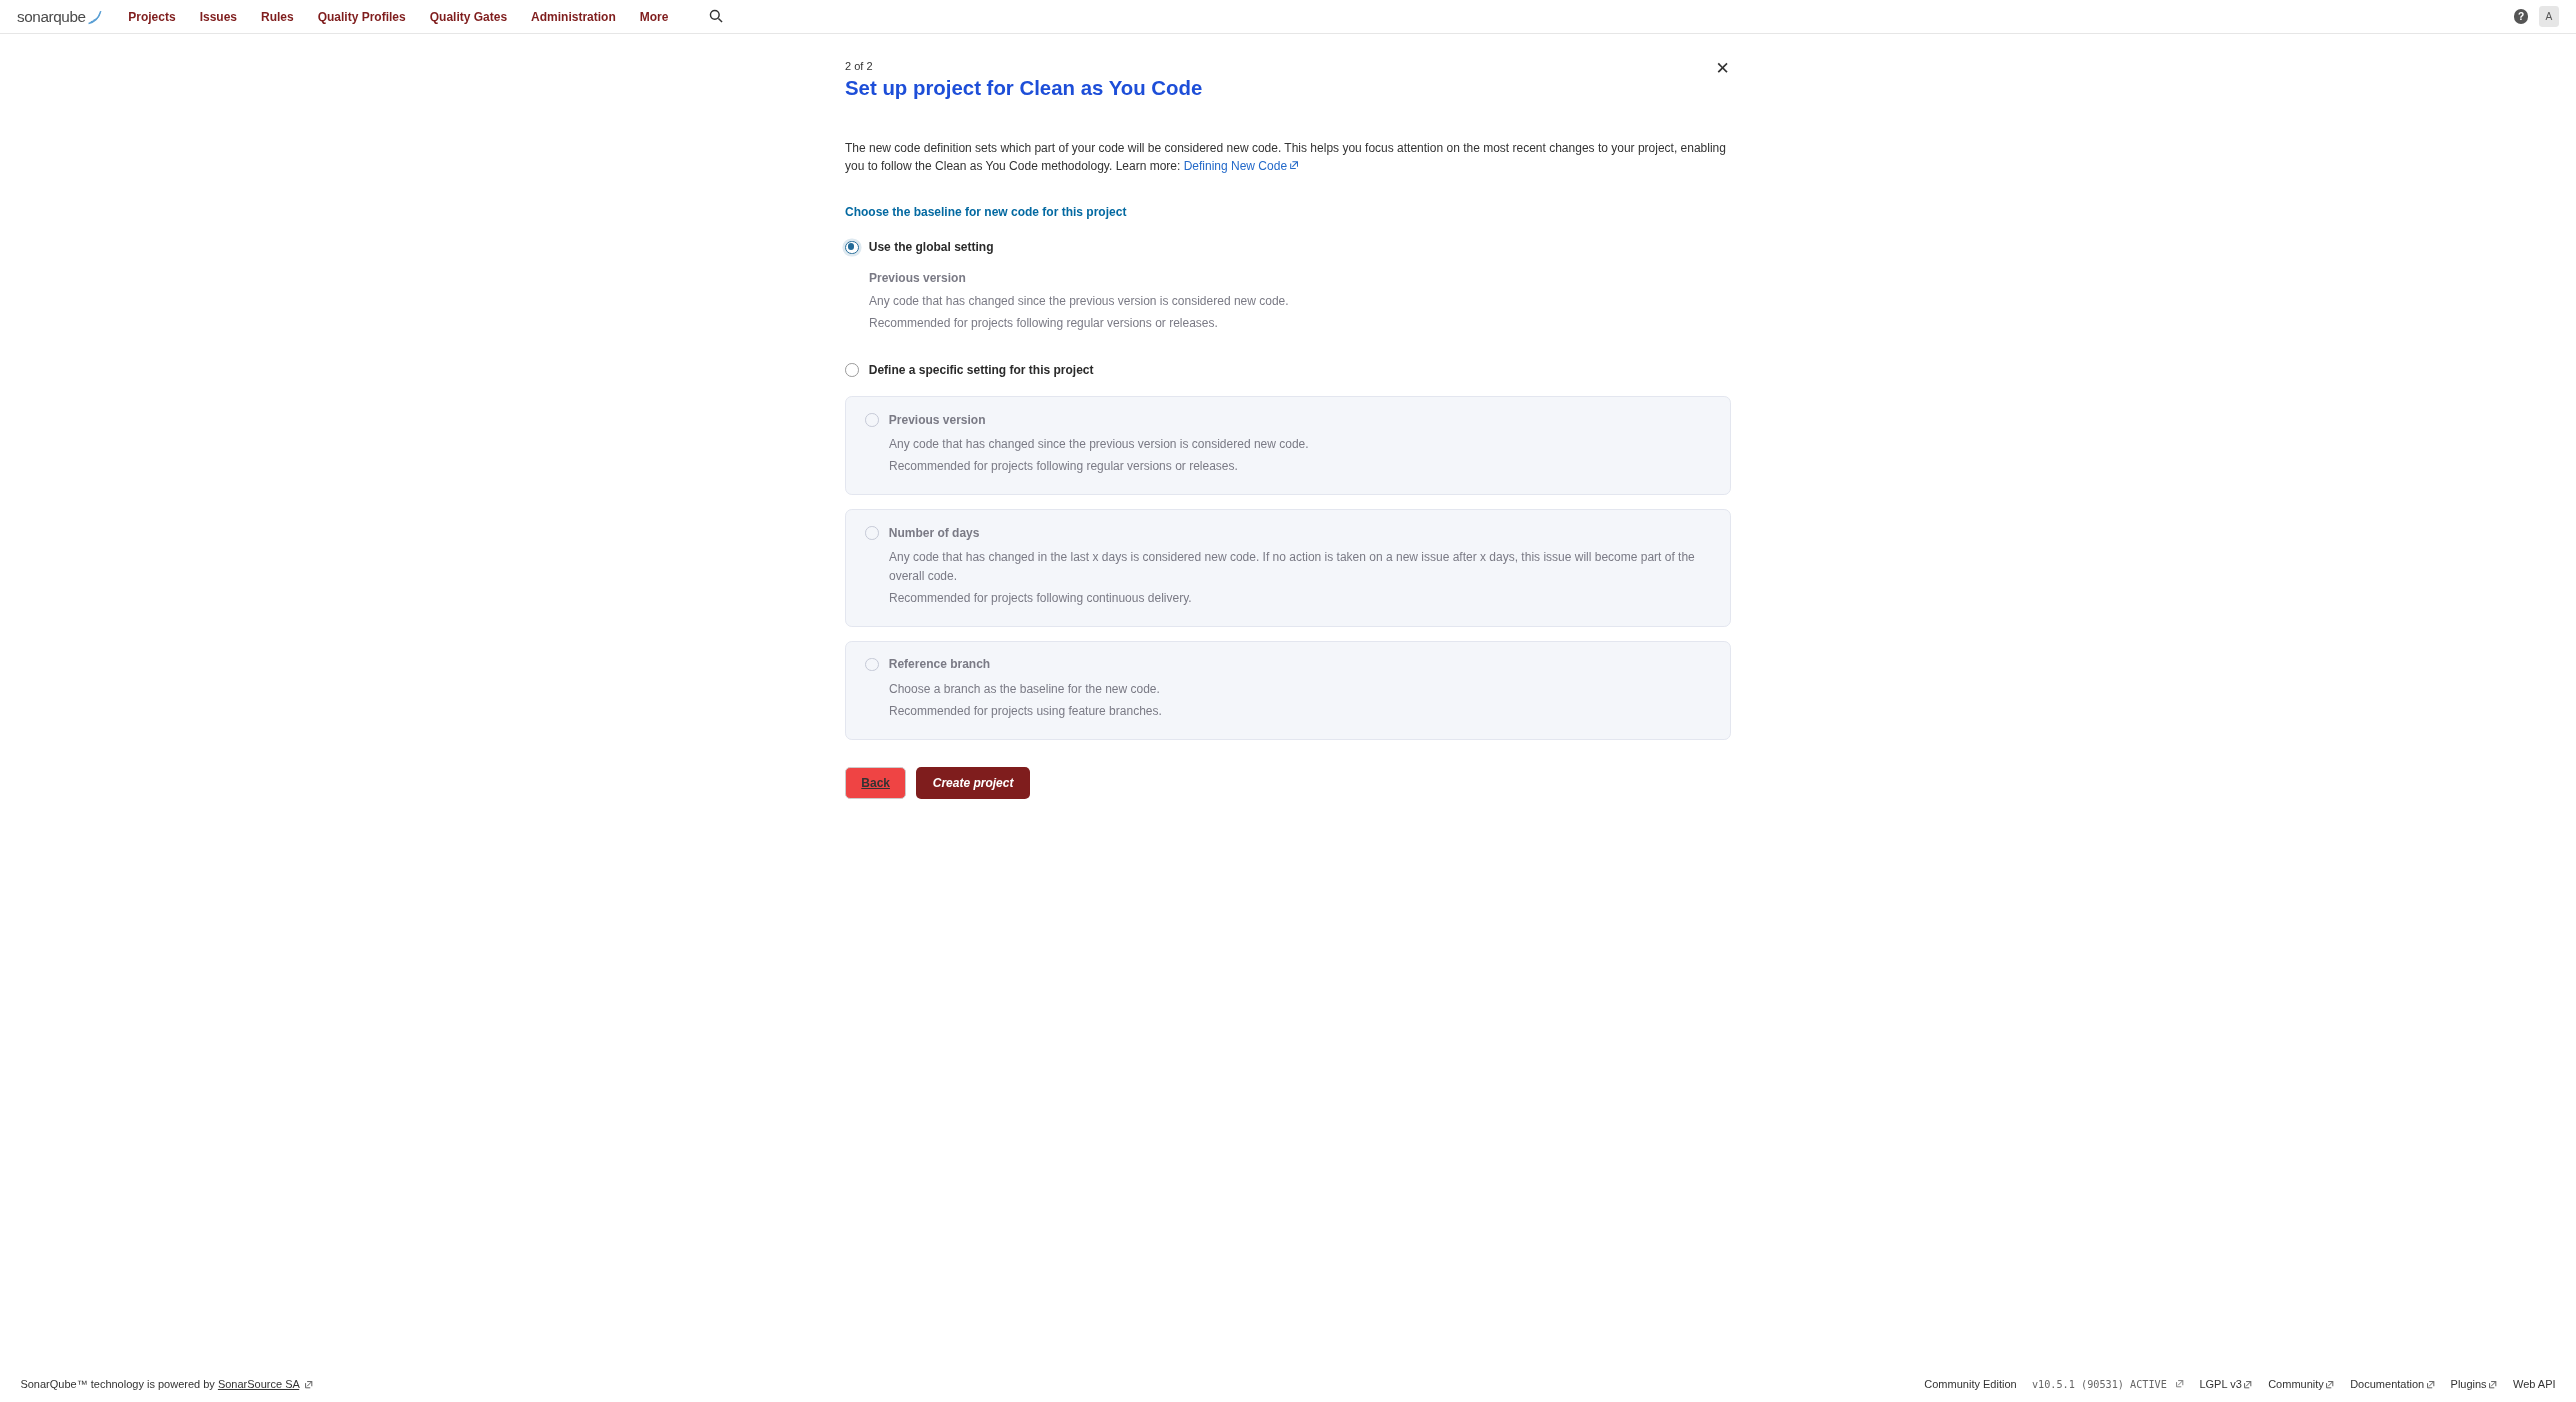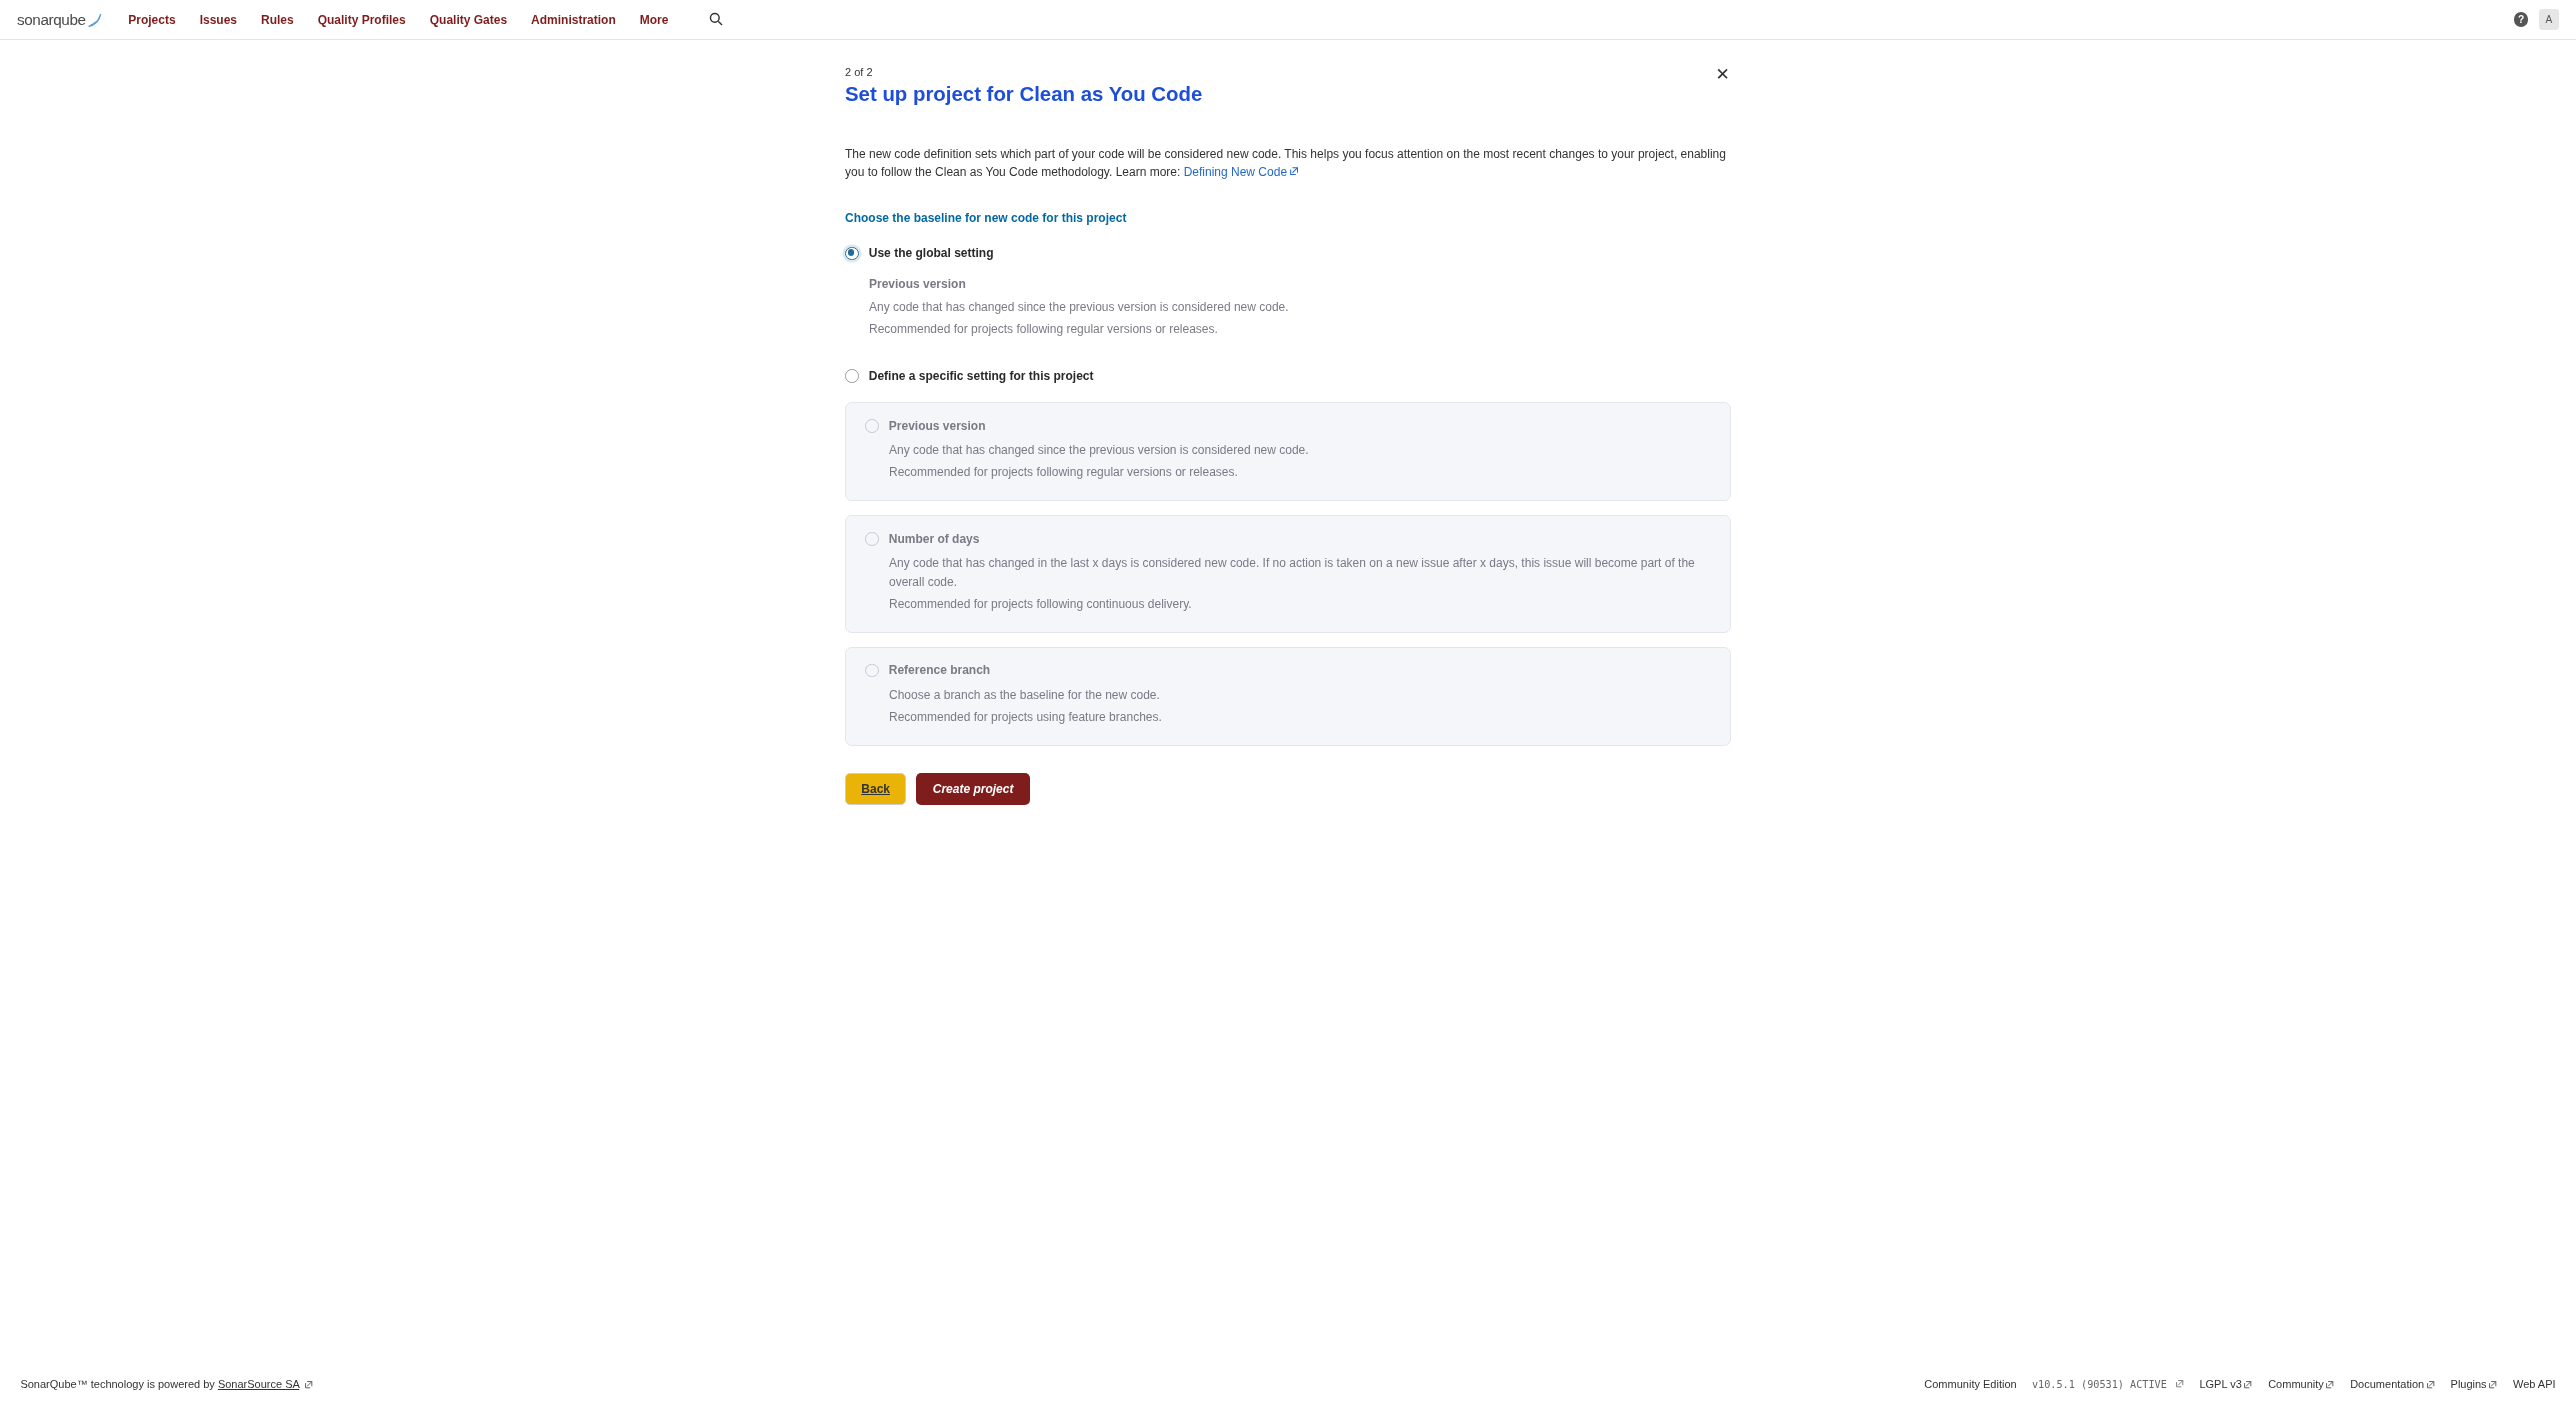--- a/index.html
+++ b/index.html
@@ -1,19 +1,19 @@
 <!DOCTYPE html>
 <html style="font-size:13.6px"><head>
 <meta charset="utf-8">
 <style>
 * { margin: 0; padding: 0; box-sizing: border-box; }
 body { font-family: -apple-system, BlinkMacSystemFont, "Segoe UI", Helvetica, Arial, sans-serif; font-size: 12px; color: #333; background: #fff; }
 
 
-.header { display: flex; align-items: center; padding: 0 17px; height: 40px; border-bottom: 0.9px solid #e6e6e6; }
+.header { display: flex; align-items: center; padding: 0 17px; height: 34px; border-bottom: 0.9px solid #e6e6e6; }
 .logo { display: flex; align-items: center; margin-right: 25.6px; color: #333; }
 .logo-text { font-size: 15.3px; font-weight: 500; letter-spacing: -0.4px; color: #4a4a4a; }
 .logo-waves { width: 15.3px; height: 17px; margin-left: 1.7px; }
 .nav { display: flex; gap: 24px; align-items: center; }
 .nav-item { font-weight: 600; color: #7f1d1d; cursor: pointer; font-size: 12px; }
 .search-icon { margin-left: 17px; cursor: pointer; width: 14.5px; height: 14.5px; }
 .header-right { margin-left: auto; display: flex; align-items: center; gap: 10.2px; }
 .help-icon { width: 14.5px; height: 14.5px; border-radius: 50%; background: #555; color: #fff; display: flex; align-items: center; justify-content: center; font-size: 10.2px; font-weight: bold; cursor: pointer; }
 .avatar { width: 20.4px; height: 20.4px; border-radius: 3.4px; background: #e6e6e6; color: #555; display: flex; align-items: center; justify-content: center; font-size: 10.2px; font-weight: 500; cursor: pointer; }
 
@@ -44,21 +44,21 @@
 
 .option-card { background: #f4f6fa; border: 0.9px solid #e3e6ef; border-radius: 6.8px; padding: 15.3px 19px; margin-bottom: 13.6px; }
 .option-card .radio-row { margin-bottom: 8.5px; }
 .option-card .radio-outer { border: 1.7px solid #c5c9d6; }
 .option-card-label { font-weight: 600; color: #7a7a85; font-size: 12px; }
 .option-card-text { color: #7a7a85; font-size: 12px; line-height: 1.55; margin-bottom: 3.4px; margin-left:24px; }
 
 
 .button-row { margin-top: 27px; display: flex; gap: 10.2px; }
 .btn { padding: 7.7px 15.3px; border-radius: 5.1px; font-size: 12px; font-weight: 600; cursor: pointer; border: 0.9px solid transparent; }
-.btn-secondary { background: #eab308; border: 0.9px solid #ccc; color: #333; text-decoration: underline; }
+.btn-secondary { background: #ef4444; border: 0.9px solid #ccc; color: #333; text-decoration: underline; }
 .btn-primary { background: #7f1d1d; color: #fff; font-style: italic; }
 
 
 .footer { position: fixed; bottom: 0; left: 0; right: 0; padding: 12px 20.4px; display: flex; align-items: center; font-size: 11px; color: #333; background:#fff; }
 .footer-left { }
 .footer-left a { color: #333; text-decoration: underline; }
 .footer-right { margin-left: auto; display: flex; gap: 15.3px; align-items: center; }
 .footer-right a { color: #333; text-decoration: none; }
 .mono { font-family: ui-monospace, Menlo, monospace; font-size: 10.2px; color: #666; }
 .footer .ext-svg { width:9.4px; height:9.4px; vertical-align:-0.9px; margin-left:1.7px; }

